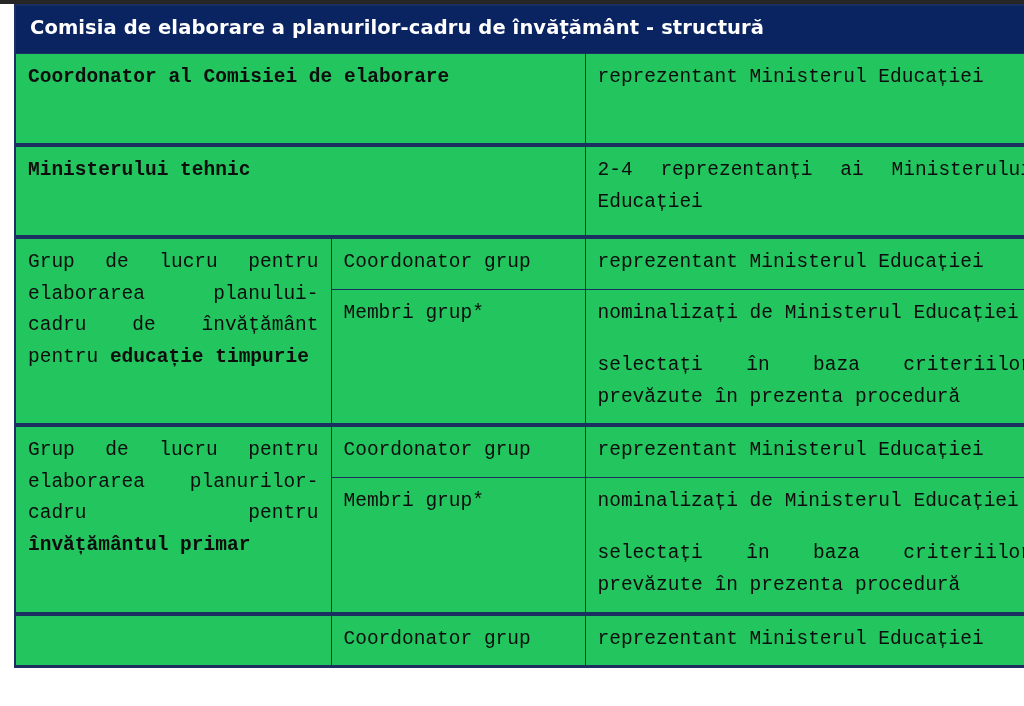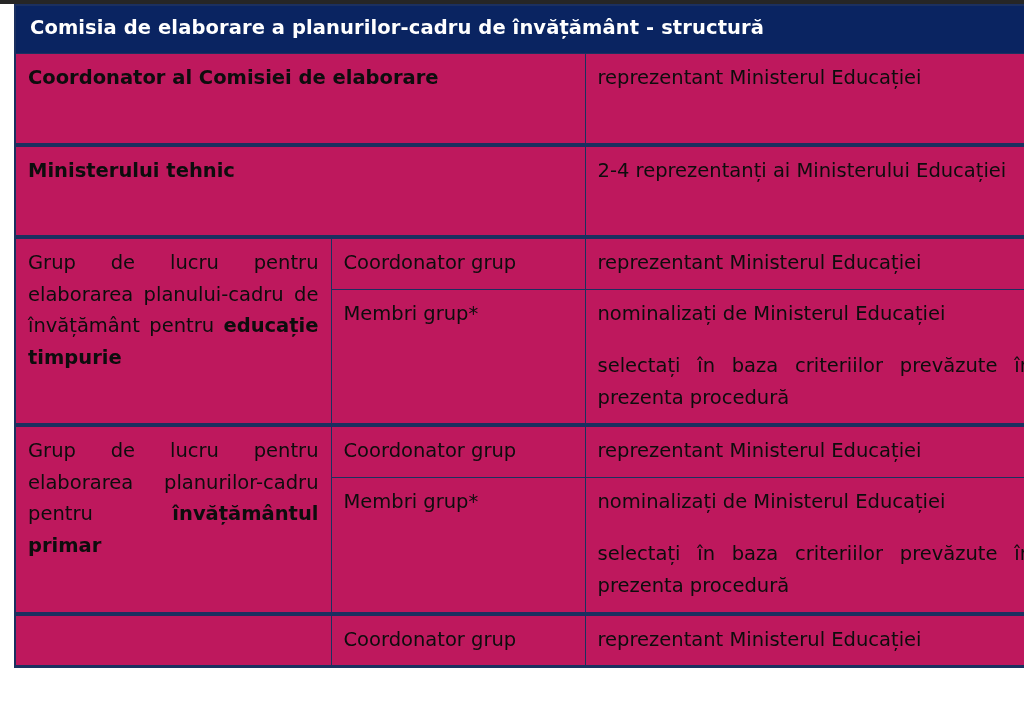--- a/index.html
+++ b/index.html
@@ -72,22 +72,23 @@
   }
 
   
   td.cell {
     border: 1px solid #1b3060;
     padding: 8px 12px 10px 12px;
     font-size: 19.5px;
     line-height: 1.62;
     color: #0d0d0d;
     vertical-align: top;
-    background: #be185d;
+    background: #22c55e;
     box-sizing: border-box;
+    font-family: Liberation Mono, monospace;
   }
 
   td.label {
     font-weight: bold;
   }
 
   
   .just {
     text-align: justify;
     text-align-last: left;

